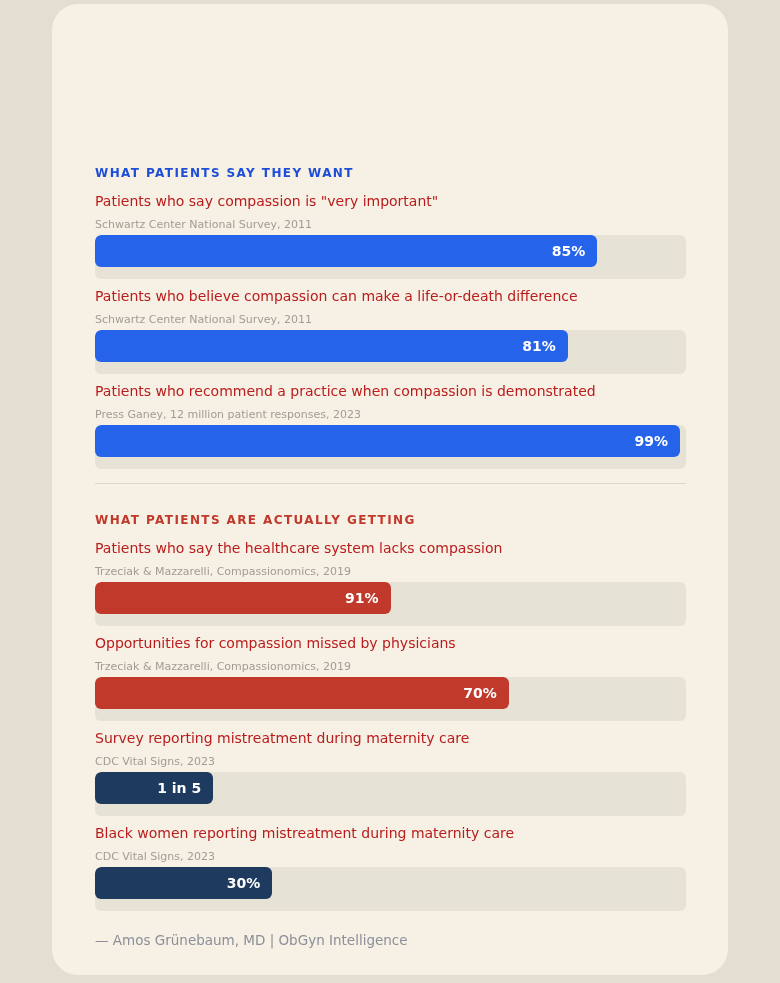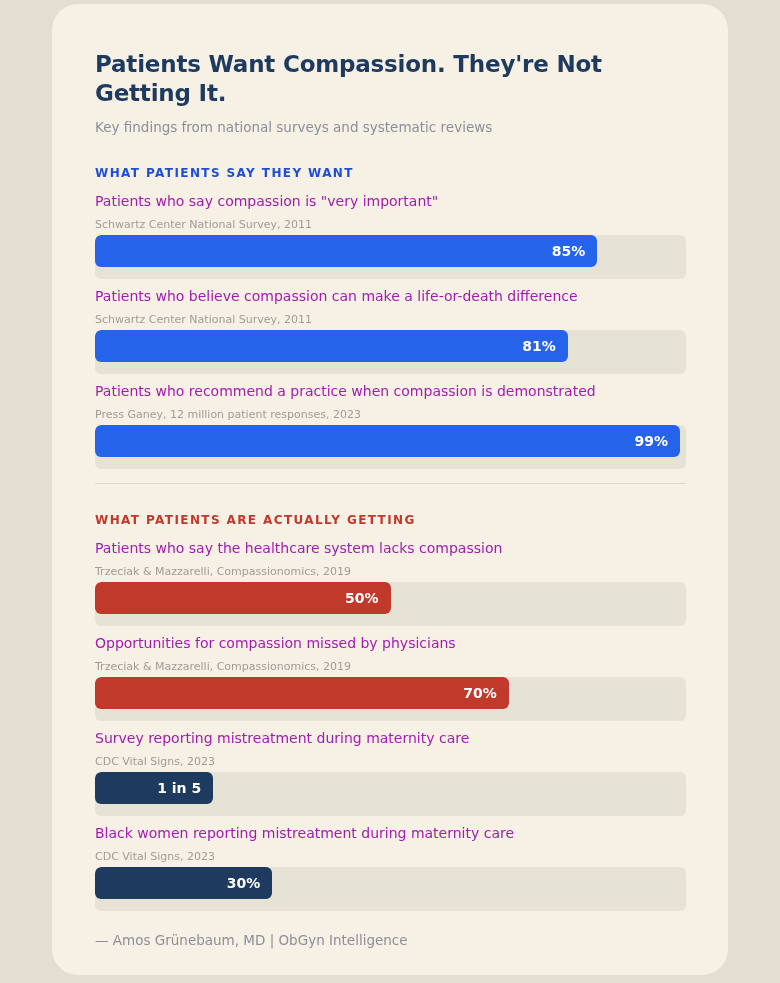--- a/index.html
+++ b/index.html
@@ -63,21 +63,21 @@
     font-size: 12px;
     font-weight: bold;
     letter-spacing: 1.4px;
     text-transform: uppercase;
   }
   .section-label.blue { color: #1d4ed8; }
   .section-label.red  { color: #c0392b; }
 
   .metric-title {
     font-size: 14px;
-    color: #a21caf;
+    color: #b91c1c;
     margin: 0;
   }
 
   .metric-source {
     font-size: 11px;
     color: #a09d94;
     margin: 0;
   }
 
   .bar-track {
@@ -123,24 +123,20 @@
   .metric { position: absolute; left: 43px; width: 591px; }
   .metric .metric-title  { position: absolute; top: 0px; left: 0; }
   .metric .metric-source { position: absolute; top: 25px; left: 0; text-align: right; }
   .metric .bar-track     { position: absolute; top: 42px; left: 0; }
 </style>
 </head>
 <body>
 
 <div class="card">
 
-  <div class="inner">
-    <h1 class="title">Patients Want Compassion. They're Not Getting It.</h1>
-    <p class="subtitle">Key findings from national surveys and systematic reviews</p>
-  </div>
 
   <div class="sec1-label">
     <span class="section-label blue">WHAT PATIENTS SAY THEY WANT</span>
   </div>
 
   <div class="metric" style="top:189px;">
     <p class="metric-title">Patients who say compassion is "very important"</p>
     <p class="metric-source">Schwartz Center National Survey, 2011</p>
     <div class="bar-track">
       <div class="bar-fill" style="width: 85%; background: rgb(37, 99, 235);">
@@ -173,21 +169,21 @@
 
   <div class="sec2-label">
     <span class="section-label red">WHAT PATIENTS ARE ACTUALLY GETTING</span>
   </div>
 
   <div class="metric" style="top:536px;">
     <p class="metric-title">Patients who say the healthcare system lacks compassion</p>
     <p class="metric-source">Trzeciak &amp; Mazzarelli, Compassionomics, 2019</p>
     <div class="bar-track">
       <div class="bar-fill" style="width: 50%; background: rgb(192, 57, 43);">
-        <span class="bar-value">50%</span>
+        <span class="bar-value">91%</span>
       </div>
     </div>
   </div>
 
   <div class="metric" style="top:631px;">
     <p class="metric-title">Opportunities for compassion missed by physicians</p>
     <p class="metric-source">Trzeciak &amp; Mazzarelli, Compassionomics, 2019</p>
     <div class="bar-track">
       <div class="bar-fill" style="width: 70%; background: rgb(192, 57, 43);">
         <span class="bar-value">70%</span>

